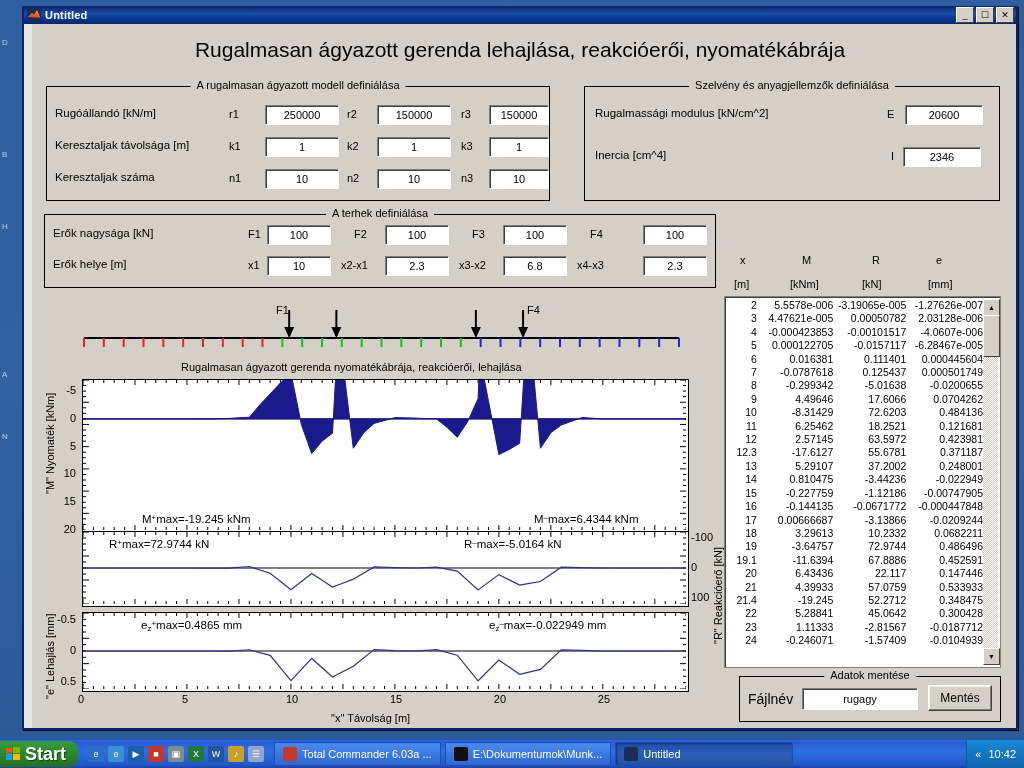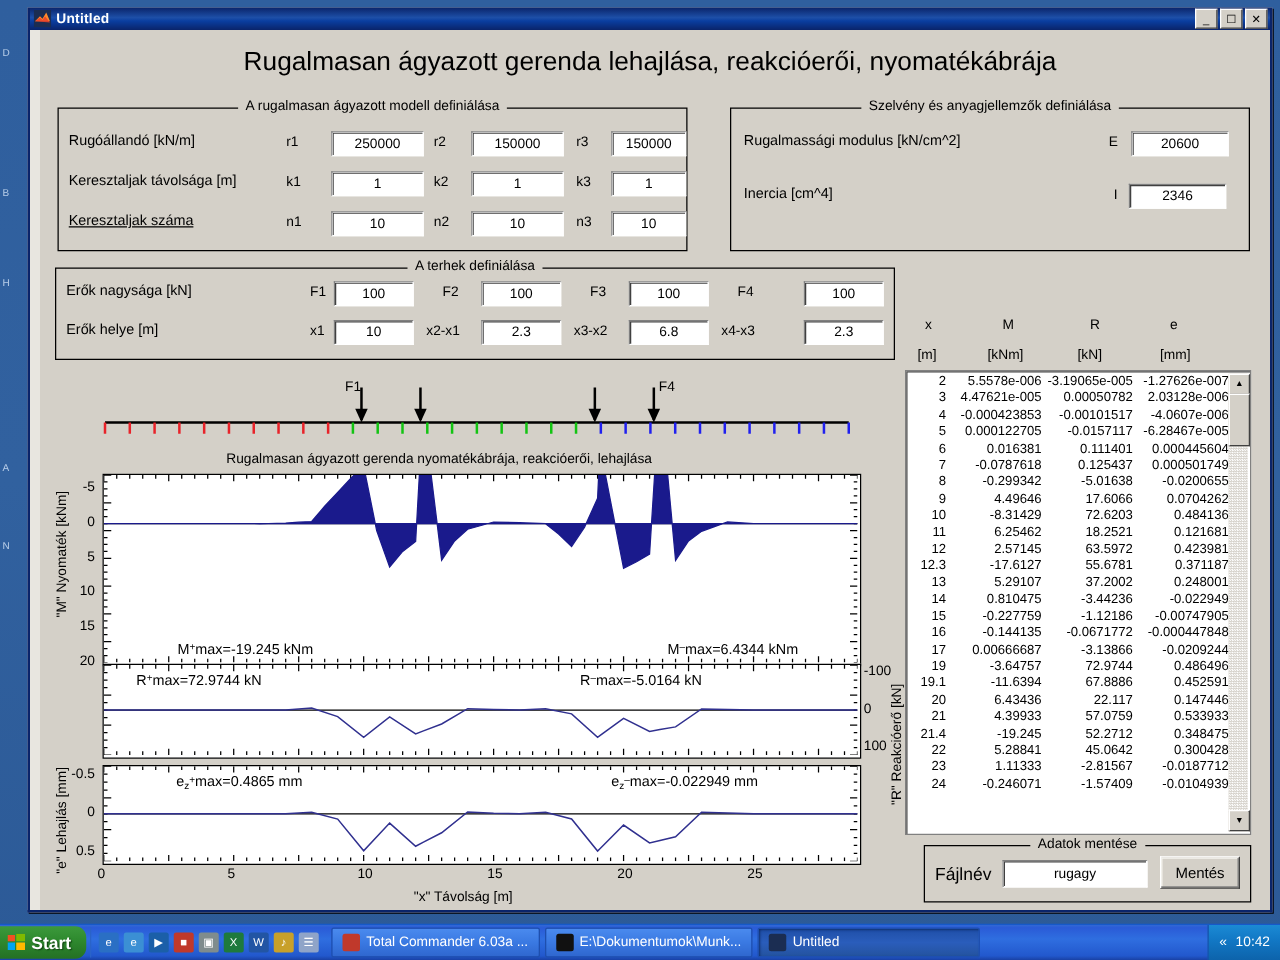--- a/index.html
+++ b/index.html
@@ -100,21 +100,21 @@
 
   
   #taskbar{
     position:absolute;left:0;bottom:0;width:1024px;height:28px;
     background:linear-gradient(180deg,#3168d5 0%,#2a5bd7 8%,#2f6ee0 40%,#2258cd 88%,#1941a5 100%);
     border-top:1px solid #1659c9;display:flex;align-items:center;
   }
   #startbtn{
     margin-left:0;height:26px;padding:0 12px 0 6px;display:flex;align-items:center;gap:4px;
     background:linear-gradient(180deg,#3c993c 0%,#2f8b2f 40%,#247024 100%);
-    border-radius:0 9px 9px 0;color:#fff;font-weight:bold;font-size:14px;
+    border-radius:0 9px 9px 0;color:#fff;font-weight:bold;font-size:18px;
     font-family:"Liberation Sans",sans-serif;text-shadow:1px 1px 1px #114411;
   }
   .qlaunch{display:flex;align-items:center;gap:4px;padding:0 6px;height:24px;border-left:1px solid #2a63c8;margin-left:3px;}
   .qico{width:16px;height:16px;border-radius:2px;display:flex;align-items:center;justify-content:center;font-size:9px;color:#fff;}
   .tbtn{
     height:22px;margin-left:4px;padding:0 8px;display:flex;align-items:center;gap:5px;
     background:linear-gradient(180deg,#4a8aee 0%,#3a79e2 50%,#2f67cf 100%);
     border:1px solid #1e4fae;border-radius:2px;color:#fff;font-size:11px;max-width:190px;
     font-family:"Liberation Sans",sans-serif;overflow:hidden;white-space:nowrap;
   }
@@ -170,21 +170,21 @@
       <input class="tfield" style="left: 442px; top: 18px; width: 54px;" value="150000">
 
       <span class="lbl" style="left:8px;top:52px;">Keresztaljak távolsága [m]</span>
       <span class="vlbl" style="left:182px;top:53px;">k1</span>
       <input class="tfield" style="left: 218px; top: 50px; width: 68px;" value="1">
       <span class="vlbl" style="left:300px;top:53px;">k2</span>
       <input class="tfield" style="left: 330px; top: 50px; width: 68px;" value="1">
       <span class="vlbl" style="left:414px;top:53px;">k3</span>
       <input class="tfield" style="left: 442px; top: 50px; width: 54px;" value="1">
 
-      <span class="lbl" style="left:8px;top:84px;text-decoration:underline;">Keresztaljak száma</span>
+      <span class="lbl" style="left:8px;top:84px;">Keresztaljak száma</span>
       <span class="vlbl" style="left:182px;top:85px;">n1</span>
       <input class="tfield" style="left: 218px; top: 82px; width: 68px;" value="10">
       <span class="vlbl" style="left:300px;top:85px;">n2</span>
       <input class="tfield" style="left: 330px; top: 82px; width: 68px;" value="10">
       <span class="vlbl" style="left:414px;top:85px;">n3</span>
       <input class="tfield" style="left: 442px; top: 82px; width: 54px;" value="10">
     </div>
 
     <div class="grp" style="left:560px;top:62px;width:414px;height:113px;">
       <span class="grp-title">Szelvény és anyagjellemzők definiálása</span>
@@ -243,20 +243,21 @@
           <div class="lrow"><span class="c0">9</span><span class="c1">4.49646</span><span class="c2">17.6066</span><span class="c3">0.0704262</span></div>
           <div class="lrow"><span class="c0">10</span><span class="c1">-8.31429</span><span class="c2">72.6203</span><span class="c3">0.484136</span></div>
           <div class="lrow"><span class="c0">11</span><span class="c1">6.25462</span><span class="c2">18.2521</span><span class="c3">0.121681</span></div>
           <div class="lrow"><span class="c0">12</span><span class="c1">2.57145</span><span class="c2">63.5972</span><span class="c3">0.423981</span></div>
           <div class="lrow"><span class="c0">12.3</span><span class="c1">-17.6127</span><span class="c2">55.6781</span><span class="c3">0.371187</span></div>
           <div class="lrow"><span class="c0">13</span><span class="c1">5.29107</span><span class="c2">37.2002</span><span class="c3">0.248001</span></div>
           <div class="lrow"><span class="c0">14</span><span class="c1">0.810475</span><span class="c2">-3.44236</span><span class="c3">-0.022949</span></div>
           <div class="lrow"><span class="c0">15</span><span class="c1">-0.227759</span><span class="c2">-1.12186</span><span class="c3">-0.00747905</span></div>
           <div class="lrow"><span class="c0">16</span><span class="c1">-0.144135</span><span class="c2">-0.0671772</span><span class="c3">-0.000447848</span></div>
           <div class="lrow"><span class="c0">17</span><span class="c1">0.00666687</span><span class="c2">-3.13866</span><span class="c3">-0.0209244</span></div>
+          <div class="lrow"><span class="c0">18</span><span class="c1">3.29613</span><span class="c2">10.2332</span><span class="c3">0.0682211</span></div>
           <div class="lrow"><span class="c0">19</span><span class="c1">-3.64757</span><span class="c2">72.9744</span><span class="c3">0.486496</span></div>
           <div class="lrow"><span class="c0">19.1</span><span class="c1">-11.6394</span><span class="c2">67.8886</span><span class="c3">0.452591</span></div>
           <div class="lrow"><span class="c0">20</span><span class="c1">6.43436</span><span class="c2">22.117</span><span class="c3">0.147446</span></div>
           <div class="lrow"><span class="c0">21</span><span class="c1">4.39933</span><span class="c2">57.0759</span><span class="c3">0.533933</span></div>
           <div class="lrow"><span class="c0">21.4</span><span class="c1">-19.245</span><span class="c2">52.2712</span><span class="c3">0.348475</span></div>
           <div class="lrow"><span class="c0">22</span><span class="c1">5.28841</span><span class="c2">45.0642</span><span class="c3">0.300428</span></div>
           <div class="lrow"><span class="c0">23</span><span class="c1">1.11333</span><span class="c2">-2.81567</span><span class="c3">-0.0187712</span></div>
           <div class="lrow"><span class="c0">24</span><span class="c1">-0.246071</span><span class="c2">-1.57409</span><span class="c3">-0.0104939</span></div>
         </div>
       <div id="sbar">

